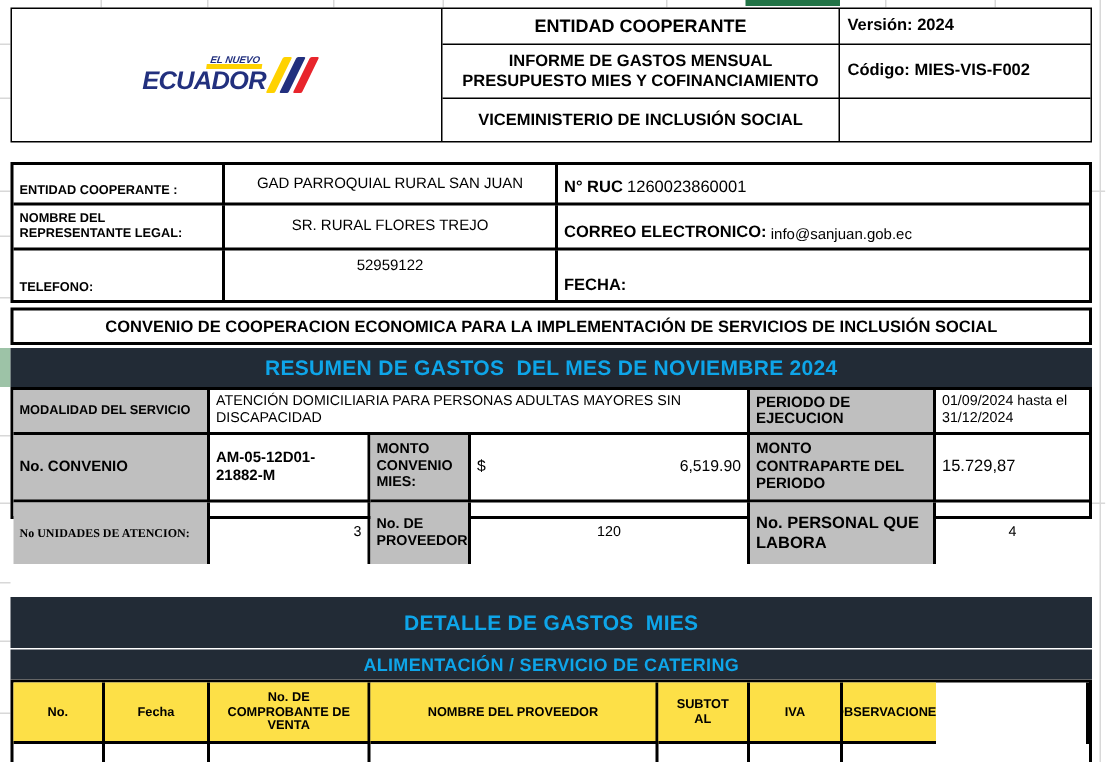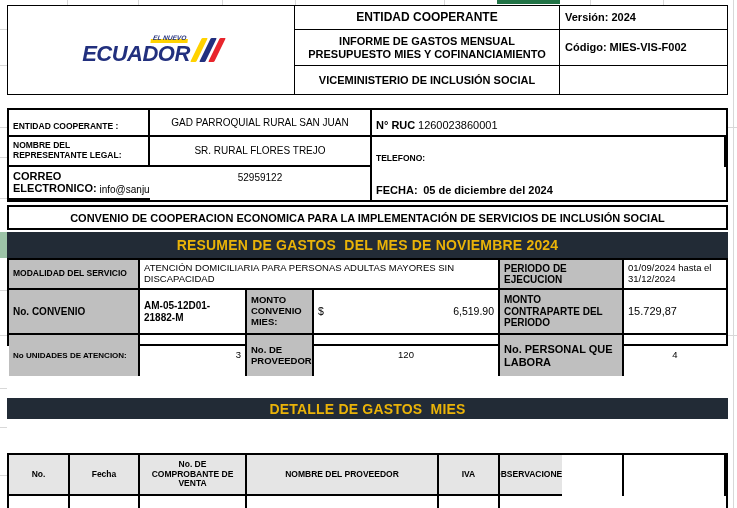--- a/index.html
+++ b/index.html
@@ -14,45 +14,45 @@
         border-right:2px solid #000;border-bottom:2px solid #000;overflow:hidden;
         font-size:10px;line-height:1.15;}
   .thin .cell{border-right-width:1px;border-bottom-width:1px;}
   .nr{border-right:none !important;}
   .nb{border-bottom:none !important;}
   .center{justify-content:center;text-align:center;}
   .right{justify-content:flex-end;text-align:right;}
   .vbot{align-items:flex-end;padding-bottom:3px;}
   .b{font-weight:bold;}
   .gray{background:#bfbfbf;}
-  .blue{background:#e5e5e5;}
-  .fs8{font-size:8px;}.fs85{font-size:8.5px;}.fs95{font-size:9.5px;}
+  .blue{background:#fde047;}
+  .fs8{font-size:8px;font-family:Liberation Serif, serif;}.fs85{font-size:8.5px;}.fs95{font-size:9.5px;}
   .fs10{font-size:10px;}.fs105{font-size:11px;}.fs11{font-size:11px;}.fs12{font-size:12px;}
   .ovis{overflow:visible;}
 
   
-  .bar{position:absolute;left:7px;width:721px;background:#222b36;color:#eab308;
+  .bar{position:absolute;left:7px;width:721px;background:#222b36;color:#0ea5e9;
        display:flex;align-items:center;justify-content:center;font-weight:bold;
        white-space:pre;letter-spacing:.2px;}
   .banner{position:absolute;left:7px;width:721px;background:#fff;border:2px solid #000;
           display:flex;align-items:center;justify-content:center;font-weight:bold;}
 
   
   .meta-cell{padding-left:5px;font-weight:bold;}
   .meta3-text{position:absolute;left:5px;right:2px;top:-7px;z-index:1;font-weight:bold;
               font-size:10.5px;line-height:12.5px;white-space:pre-line;}
   .strike{position:absolute;left:0;right:0;height:2px;background:#000;z-index:2;}
 
   
   .logo{display:flex;align-items:center;gap:6px;}
   .logo-txt{display:flex;flex-direction:column;line-height:1;}
   .logo-top{align-self:flex-end;font-size:6.5px;font-weight:bold;font-style:italic;
             color:#22307e;padding:0 2px 1px 2px;background:linear-gradient(to top,#ffd200 45%,transparent 45%);
             transform:skewX(-8deg);margin-right:2px;}
-  .logo-name{font-size:22px;font-weight:bold;font-style:italic;color:#22307e;letter-spacing:-.5px;}
+  .logo-name{font-size:17px;font-weight:bold;font-style:italic;color:#22307e;letter-spacing:-.5px;}
   .stripes{display:flex;gap:3px;}
   .stripes span{display:block;width:6px;height:24px;transform:skewX(-26deg);border-radius:1px;}
   .st-y{background:#ffd200;}.st-b{background:#22307e;}.st-r{background:#e8252c;}
 
   
   .money{justify-content:space-between;font-size:10.5px;}
 
   
   .grid-v{position:absolute;width:1px;background:#d8d8d8;}
   .grid-h{position:absolute;height:1px;background:#d8d8d8;}
@@ -110,27 +110,27 @@
   </div>
 
   <div class="tbl" style="left:7px;top:108px;width:721px;height:94px;grid-template-columns:141px 222px 354px;grid-template-rows:27px 30px 33px;">
     <div class="cell b fs85 vbot">ENTIDAD COOPERANTE :</div>
     <div class="cell center fs10">GAD PARROQUIAL RURAL SAN JUAN</div>
     <div class="cell nr vbot">
       <span class="b fs105">N° RUC</span>&nbsp;<span class="fs105">1260023860001</span>
     </div>
     <div class="cell b fs85">NOMBRE DEL REPRESENTANTE LEGAL:</div>
     <div class="cell center fs10">SR. RURAL FLORES TREJO</div>
-    <div class="cell b fs85 nb vbot">TELEFONO:</div>
     <div class="cell nr vbot">
       <span class="b fs105">CORREO ELECTRONICO:</span>&nbsp;<span class="fs10">info@sanjuan.gob.ec</span>
     </div>
+    <div class="cell b fs85 nb vbot">TELEFONO:</div>
     <div class="cell center fs10 nb" style="align-items:flex-start;padding-top:5px;">52959122</div>
     <div class="cell nr nb vbot">
-      <span class="b fs105">FECHA:</span>&nbsp;&nbsp;<span class="b fs105">05 de diciembre del 2024</span>
+      <span class="b fs105">FECHA:</span>&nbsp;&nbsp;
     </div>
   </div>
 
   <div class="banner fs11" style="top:205px;height:25px;">CONVENIO DE COOPERACION ECONOMICA PARA LA IMPLEMENTACIÓN DE SERVICIOS DE INCLUSIÓN SOCIAL</div>
 
   <div class="bar" style="top:232px;height:26px;font-size:14px;">RESUMEN DE GASTOS  DEL MES DE NOVIEMBRE 2024</div>
 
   <div class="tbl" style="left:7px;top:258px;width:721px;height:88px;grid-template-columns:131px 107px 67px 186px 124px 102px;grid-template-rows:30px 45px 41px;">
     <div class="cell gray b fs85">MODALIDAD DEL SERVICIO</div>
     <div class="cell fs95" style="grid-column:2/span 3;">ATENCIÓN DOMICILIARIA PARA PERSONAS ADULTAS MAYORES SIN DISCAPACIDAD</div>
@@ -148,27 +148,31 @@
     <div class="cell nr fs11">15.729,87</div>
 
     <div class="cell gray b fs8 nb">No UNIDADES DE ATENCION:</div>
     <div class="cell right fs95 nb">3</div>
     <div class="cell gray b fs95 nb">No. DE PROVEEDOR</div>
     <div class="cell center fs95 nb">120</div>
     <div class="cell gray b fs105 nb">No. PERSONAL QUE LABORA</div>
     <div class="cell nr center fs95 nb">4</div>
   </div>
 
-  <div class="bar" style="top:398px;height:21px;font-size:14px;">DETALLE DE GASTOS  MIES</div>
+  <div class="bar" style="top:398px;height:34px;font-size:14px;">DETALLE DE GASTOS  MIES</div>
+  <div class="bar" style="top:433px;height:20px;font-size:12px;">ALIMENTACIÓN / SERVICIO DE CATERING</div>
 
   <div class="tbl" style="left:7px;top:453px;width:721px;height:58px;grid-template-columns:61px 70px 107px 192px 61px 62px 62px 102px;grid-template-rows:41px 13px;">
     <div class="cell blue b fs85 center">No.</div>
     <div class="cell blue b fs85 center">Fecha</div>
     <div class="cell blue b fs85 center">No. DE COMPROBANTE DE VENTA</div>
     <div class="cell blue b fs85 center">NOMBRE DEL PROVEEDOR</div>
+    <div class="cell blue b fs85 center">
+        <span class="subtotal-span">SUBTOTAL</span>
+      </div>
     <div class="cell blue b fs85 center">IVA</div>
     <div class="cell blue b fs85 center nr">OBSERVACIONES</div>
 
     <div class="cell nb"></div>
     <div class="cell nb"></div>
     <div class="cell nb"></div>
     <div class="cell nb"></div>
     <div class="cell nb"></div>
     <div class="cell nb"></div>
     <div class="cell nb"></div>

